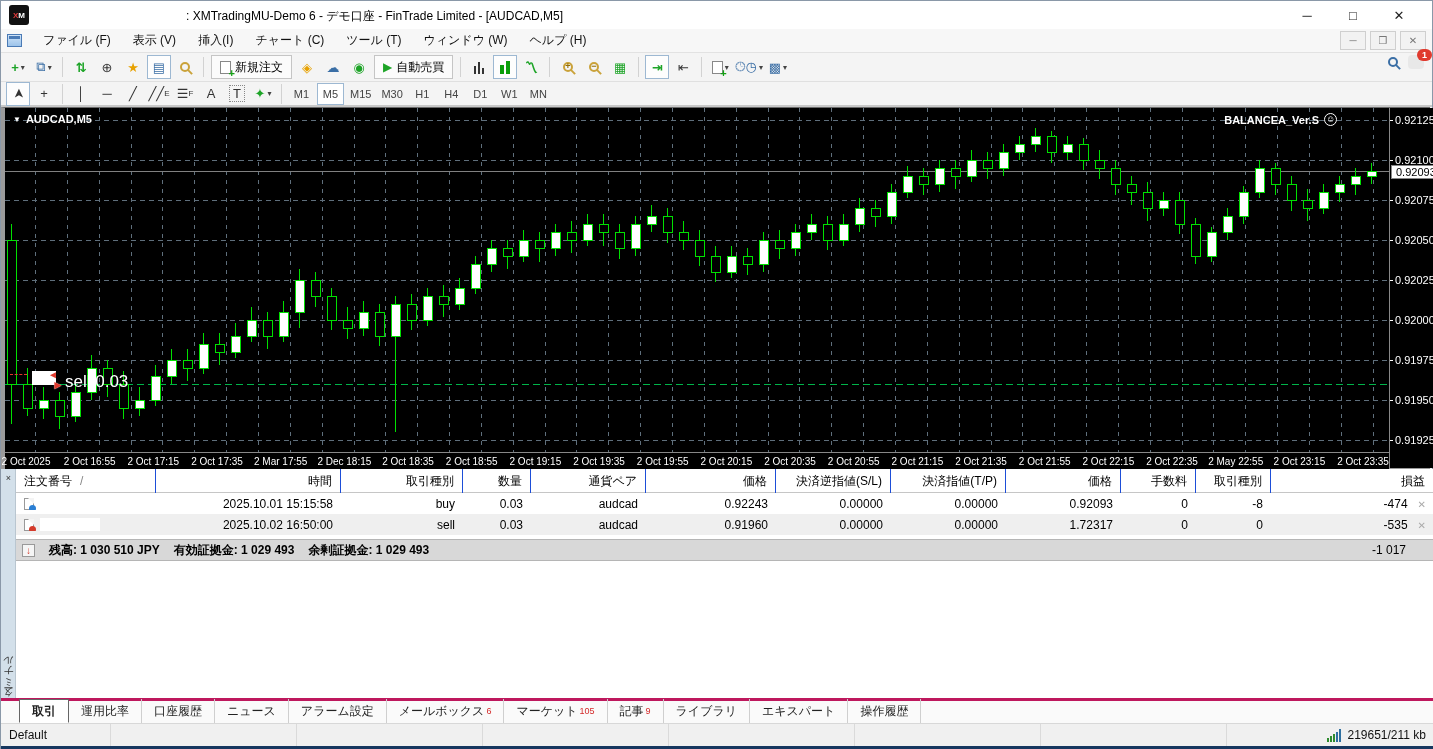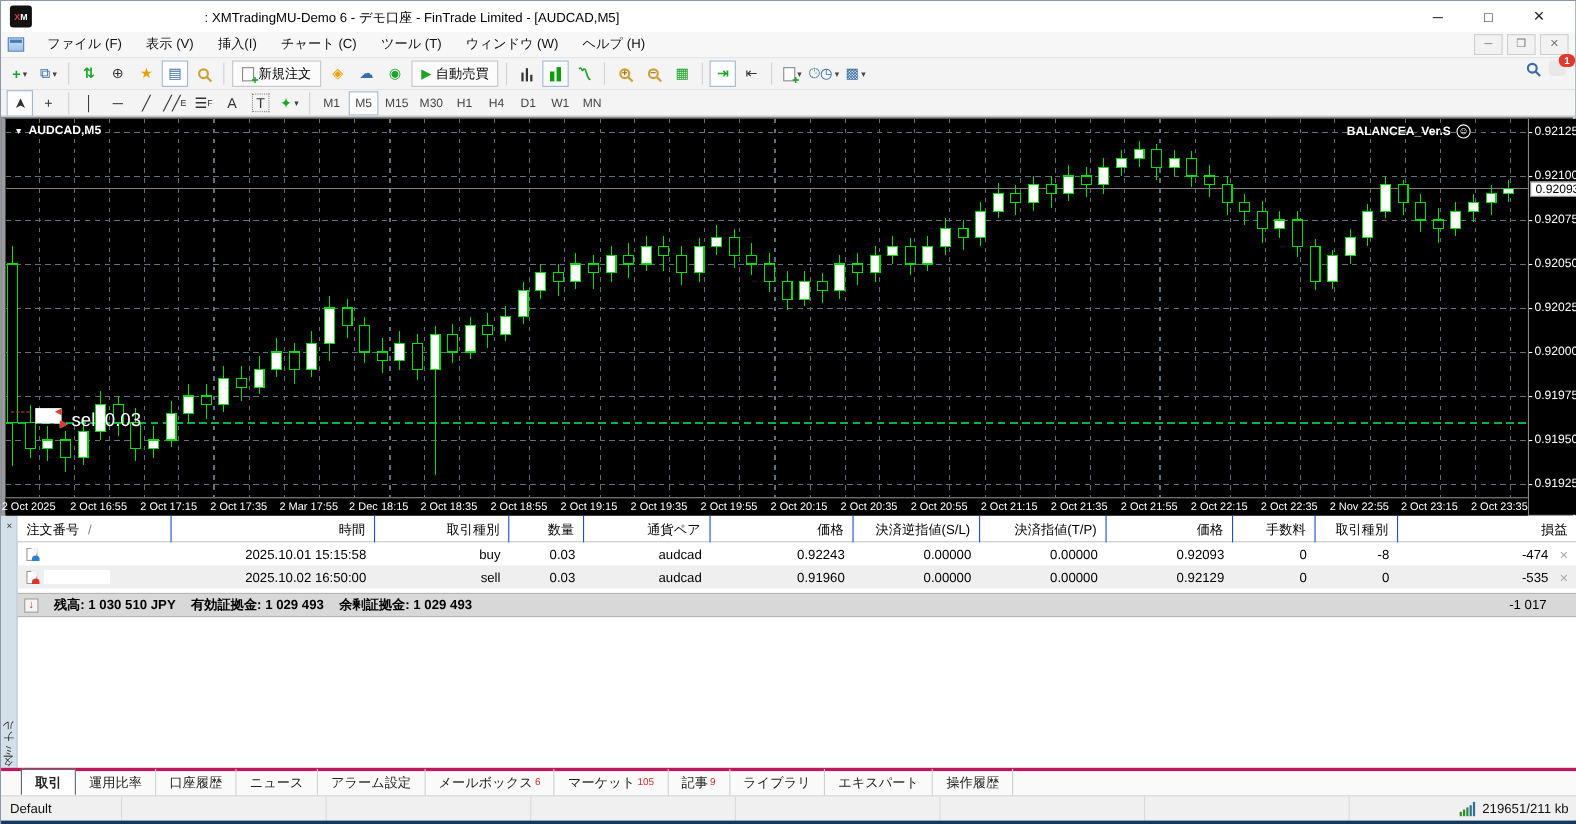--- a/index.html
+++ b/index.html
@@ -598,21 +598,21 @@
         <div class="ttick" style="left: 594.03px;">2 Oct 19:35</div>
         <div class="ttick" style="left: 657.7px;">2 Oct 19:55</div>
         <div class="ttick" style="left: 721.37px;">2 Oct 20:15</div>
         <div class="ttick" style="left: 785.04px;">2 Oct 20:35</div>
         <div class="ttick" style="left: 848.71px;">2 Oct 20:55</div>
         <div class="ttick" style="left: 912.38px;">2 Oct 21:15</div>
         <div class="ttick" style="left: 976.05px;">2 Oct 21:35</div>
         <div class="ttick" style="left: 1039.72px;">2 Oct 21:55</div>
         <div class="ttick" style="left: 1103.39px;">2 Oct 22:15</div>
         <div class="ttick" style="left: 1167.06px;">2 Oct 22:35</div>
-        <div class="ttick" style="left: 1230.73px;">2 Nov 22:55</div>
+        <div class="ttick" style="left: 1230.73px;">2 May 22:55</div>
         <div class="ttick" style="left: 1294.4px;">2 Oct 23:15</div>
         <div class="ttick" style="left: 1358.07px;">2 Oct 23:35</div>
       </div>
   </div>
 
   <div id="terminal">
     <div id="term-strip">
       <div id="term-close">×</div>
       <div id="term-title">ターミナル</div>
     </div>
@@ -659,21 +659,21 @@
             </span>
             <span class="redact"></span>
           </div>
         <div>2025.10.02 16:50:00</div>
         <div>sell</div>
         <div>0.03</div>
         <div>audcad</div>
         <div>0.91960</div>
         <div>0.00000</div>
         <div>0.00000</div>
-        <div>0.92129</div>
+        <div>1.72317</div>
         <div>0</div>
         <div>0</div>
         <div><span>-535</span><span class="row-close">✕</span></div>
       </div>
     </div>
     <div id="balance-row">
       <span id="bal-icon">↓</span>
       <span>残高: 1 030 510 JPY</span>
       <span>有効証拠金: 1 029 493</span>
       <span>余剰証拠金: 1 029 493</span>

